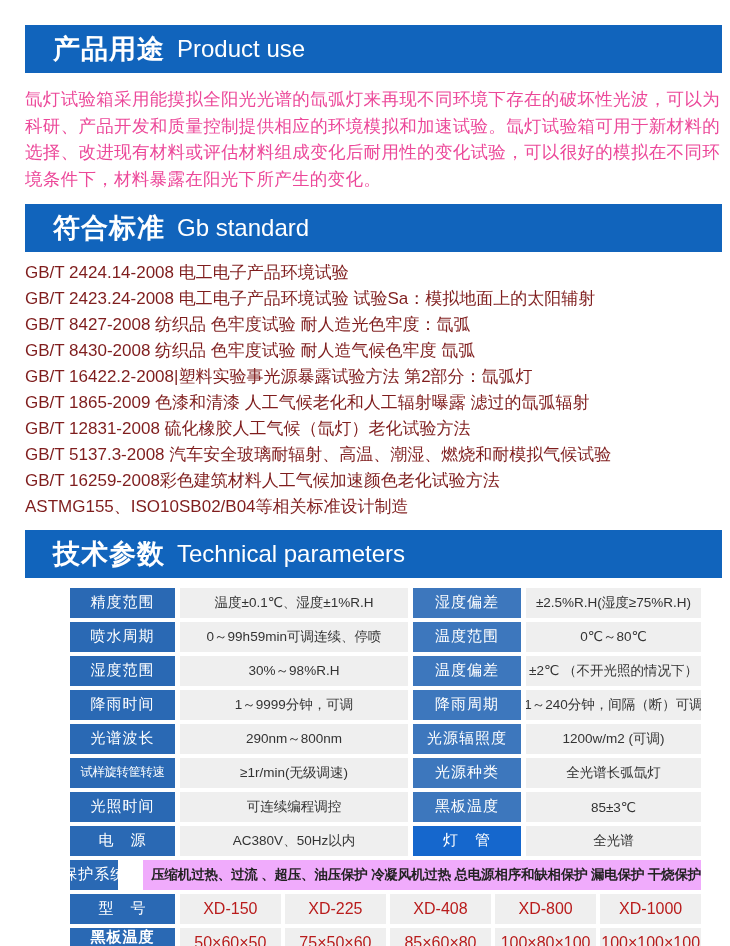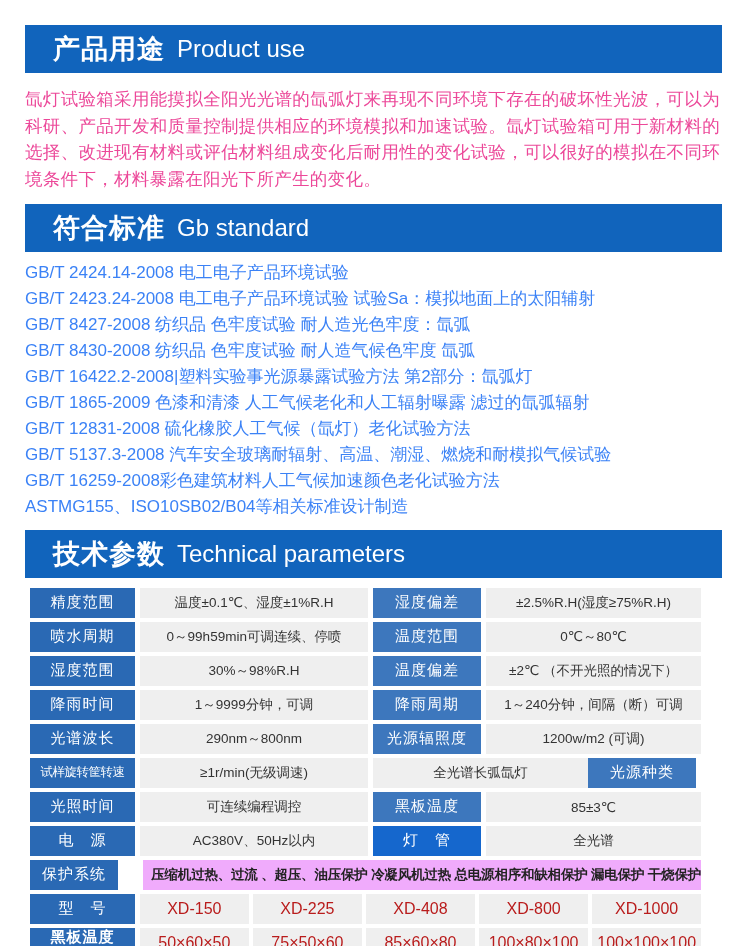--- a/index.html
+++ b/index.html
@@ -41,41 +41,41 @@
   }
 
   
   .standards {
     margin: 8px 8px 10px 25px;
     list-style: none;
   }
   .standards li {
     font-size: 17px;
     line-height: 26px;
-    color: #3b82f6;
+    color: #7f1d1d;
     white-space: nowrap;
   }
 
   
   .spec-table { margin: 10px 0 0 30px; width: 671px; padding-bottom: 8px; }
   .spec-row { display: flex; height: 29.5px; margin-bottom: 4.5px; }
   .cell {
     display: flex;
     align-items: center;
     justify-content: center;
     white-space: nowrap;
     overflow: hidden;
   }
   .lbl {
     background: #2a69b4;
     color: #ffffff;
     font-size: 15px;
     letter-spacing: 1px;
   }
-  .l1 { width: 105px; margin-right: 5px; }
+  .l1 { width: 105px; margin-right: 5px; margin-left: 40px; }
   .v1 { width: 228px; margin-right: 5px; }
   .l2 { width: 108px; margin-right: 5px; background: #3d77bd; }
   .v2 { flex: 1; }
   .val { background: #efefef; color: #333333; font-size: 13.5px; }
   .lamp { background: #1567cd; }
   .tight { font-size: 12.5px; letter-spacing: -0.5px; }
 
   .prot-val {
     flex: 1;
     background: #f0abfc;
@@ -171,22 +171,22 @@
     <div class="spec-row">
       <div class="cell lbl l1">光谱波长</div>
       <div class="cell val v1">290nm～800nm</div>
       <div class="cell lbl l2">光源辐照度</div>
       <div class="cell val v2">1200w/m2 (可调)</div>
     </div>
 
     <div class="spec-row">
       <div class="cell lbl l1 tight">试样旋转筐转速</div>
       <div class="cell val v1">≥1r/min(无级调速)</div>
+      <div class="cell lbl l2">光源种类</div>
       <div class="cell val v2">全光谱长弧氙灯</div>
-      <div class="cell lbl l2">光源种类</div>
     </div>
 
     <div class="spec-row">
       <div class="cell lbl l1">光照时间</div>
       <div class="cell val v1">可连续编程调控</div>
       <div class="cell lbl l2">黑板温度</div>
       <div class="cell val v2">85±3℃</div>
     </div>
 
     <div class="spec-row">

